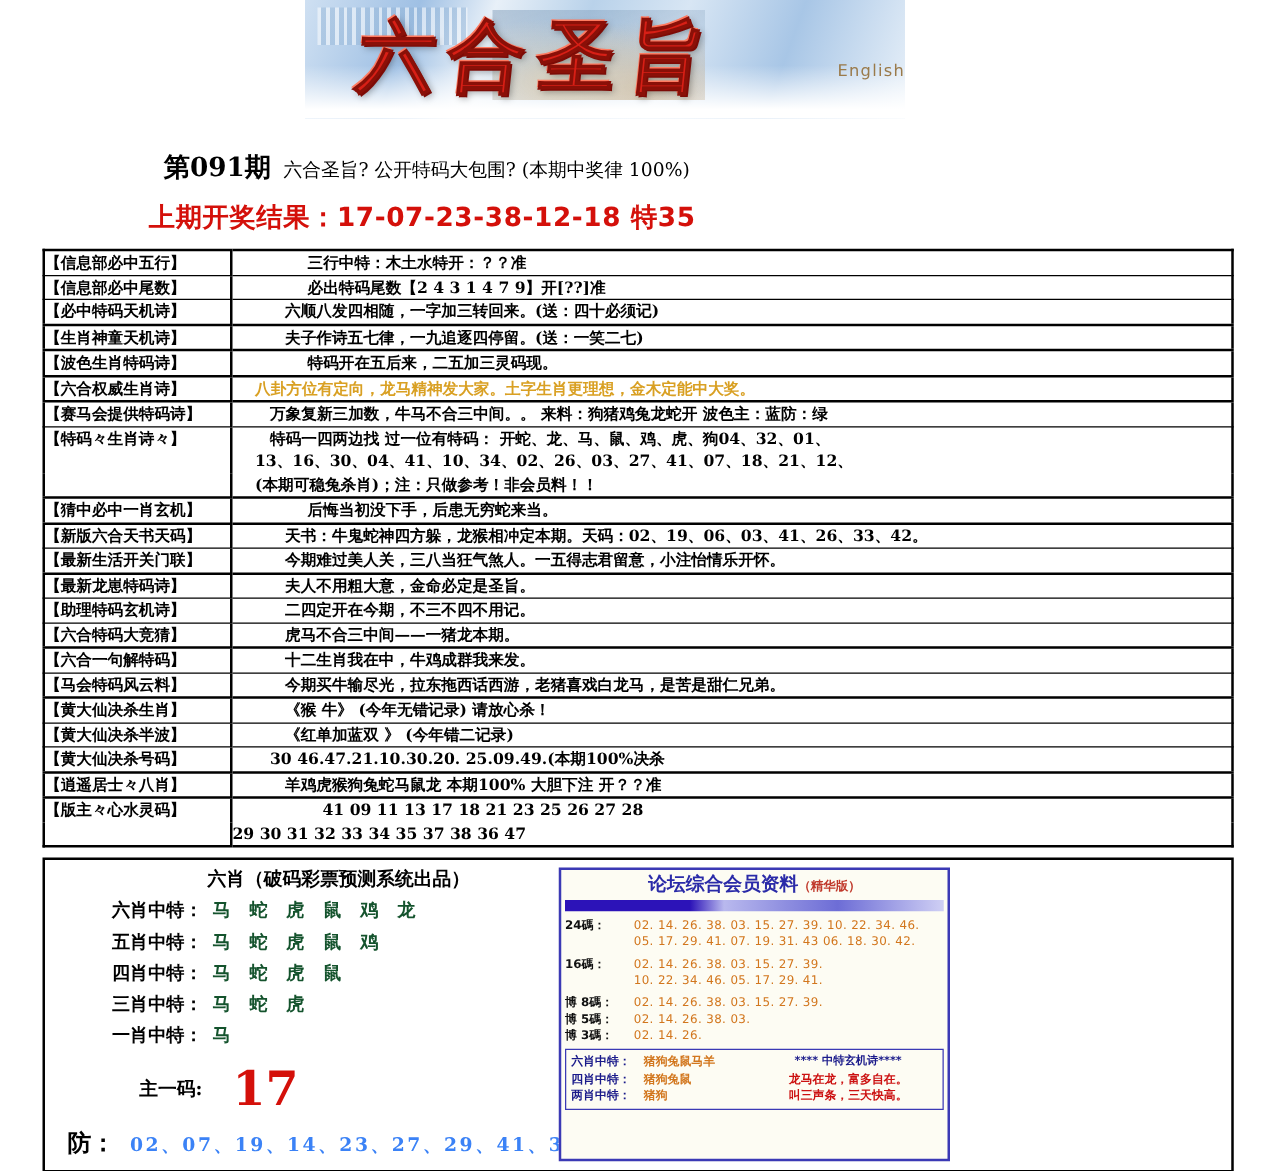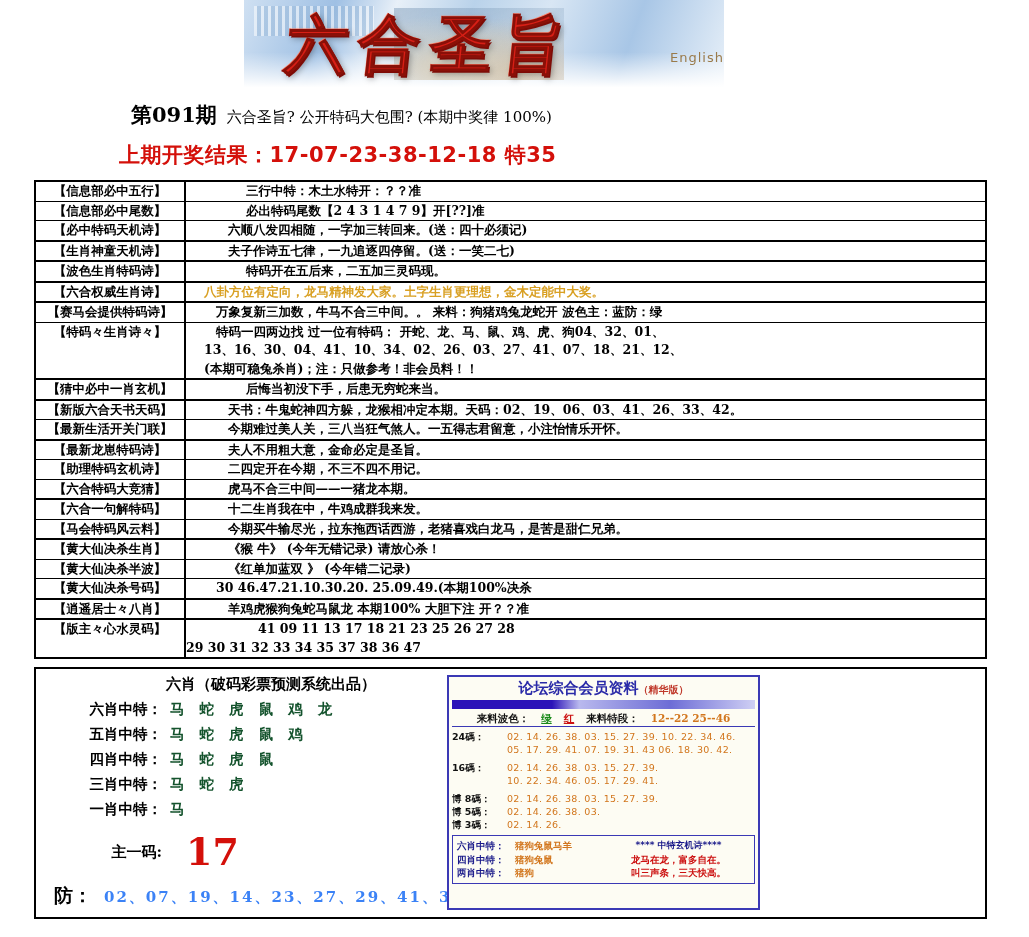--- a/index.html
+++ b/index.html
@@ -85,20 +85,21 @@
     display: flex;
     align-items: baseline;
     white-space: nowrap;
   }
   .issue-no {
     font-family: "DejaVu Serif", "Liberation Serif", serif;
     font-size: 21px;
     font-weight: bold;
     color: #000;
     letter-spacing: 0px;
+    margin-top: 19px;
   }
   .issue-desc {
     font-family: "DejaVu Serif", "Liberation Serif", serif;
     font-size: 15px;
     margin-left: 10px;
     color: #000;
   }
   .last-result {
     margin: 12px 0 0 119px;
     font-family: "DejaVu Sans", "Liberation Sans", sans-serif;
@@ -122,21 +123,21 @@
     vertical-align: top;
   }
   .col-label {
     width: 148px;
     border-right: 2px solid #000 !important;
   }
   .lbl {
     font-family: "DejaVu Serif", "Liberation Serif", serif;
     font-size: 12.5px;
     font-weight: bold;
-    text-align: center;
+    text-align: left;
     line-height: 18.5px;
     height: 18.5px;
     white-space: nowrap;
   }
   .val {
     font-family: "DejaVu Serif", "Liberation Serif", serif;
     font-size: 12.5px;
     font-weight: bold;
     line-height: 18.5px;
     height: 18.5px;
@@ -484,27 +485,20 @@
       <span class="fang-label">防：</span>
       <span class="fang-vals">02、07、19、14、23、27、29、41、39</span>
     </div>
   </div>
 
   <div class="member-box">
     <div class="mb-title">
       <span>论坛综合会员资料</span><span class="sub">（精华版）</span>
     </div>
     <div class="mb-bar"></div>
-    <div class="mb-head">
-      <span class="k">来料波色：</span>
-      <span class="green">绿</span>
-      <span class="red">红</span>
-      <span class="k">来料特段：</span>
-      <span class="orange">12--22  25--46</span>
-    </div>
     <div class="mb-rows">
         <div class="mb-row">
           <span class="k">24碼：</span>
           <span class="v">02. 14. 26. 38. 03. 15. 27. 39. 10. 22. 34. 46.</span>
         </div>
         <div class="mb-row cont">
           <span class="k">&nbsp;</span>
           <span class="v">05. 17. 29. 41. 07. 19. 31. 43  06. 18. 30. 42.</span>
         </div>
         <div class="mb-gap"></div>

